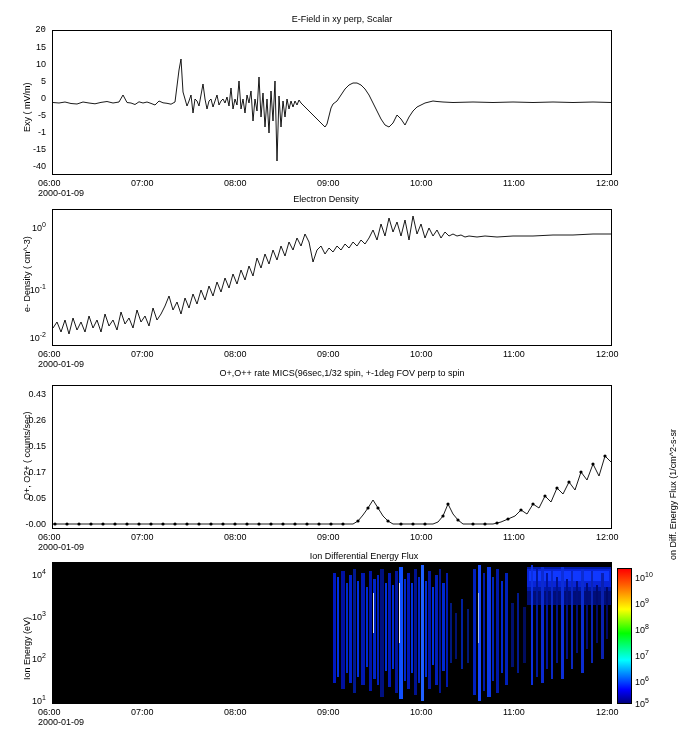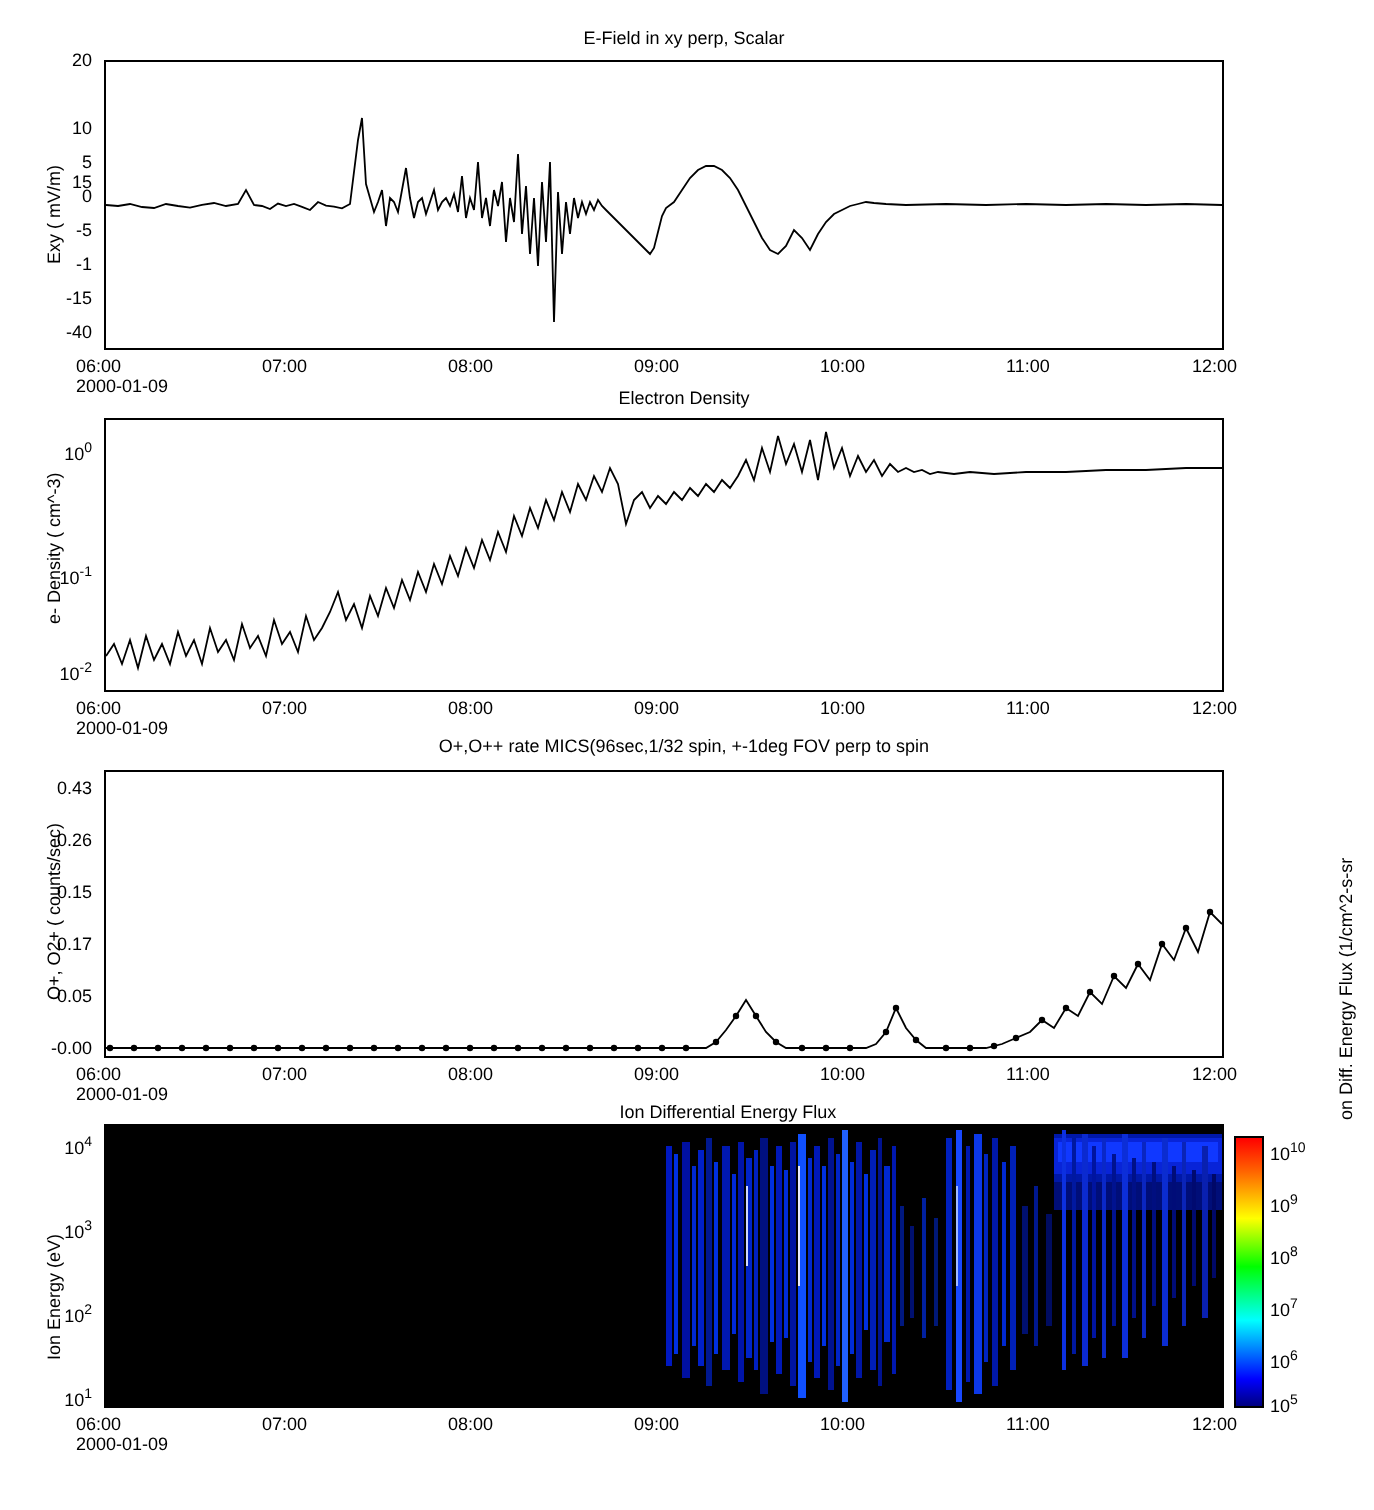--- a/index.html
+++ b/index.html
@@ -20,22 +20,22 @@
 </style>
 </head>
 <body>
 
 <div id="page">
 
   <div class="panel">
     <div class="title" style="left:222px;top:14px;width:240px;">E-Field in xy perp, Scalar</div>
     <div class="ylabel" style="left:22px;top:132px;">Exy ( mV/m)</div>
 
-    <div class="ytick" style="left:20px;top:25px;width:26px;">20</div>
-    <div class="ytick" style="left:20px;top:42px;width:26px;margin-top:44px;">15</div>
+    <div class="ytick" style="left:20px;top:25px;width:26px;font-family:Liberation Mono, monospace;">20</div>
+    <div class="ytick" style="left:20px;top:42px;width:26px;">15</div>
     <div class="ytick" style="left:20px;top:59px;width:26px;">10</div>
     <div class="ytick" style="left:20px;top:76px;width:26px;">5</div>
     <div class="ytick" style="left:20px;top:93px;width:26px;">0</div>
     <div class="ytick" style="left:20px;top:110px;width:26px;">-5</div>
     <div class="ytick" style="left:20px;top:127px;width:26px;">-1</div>
     <div class="ytick" style="left:20px;top:144px;width:26px;">-15</div>
     <div class="ytick" style="left:20px;top:161px;width:26px;">-40</div>
 
     <div class="plotbox" style="left:52px;top:30px;width:560px;height:145px;">
       <svg width="558" height="143" viewBox="0 0 558 143" preserveAspectRatio="none">
@@ -49,21 +49,21 @@
     <div class="xtick" style="left:131px;top:178px;">07:00</div>
     <div class="xtick" style="left:224px;top:178px;">08:00</div>
     <div class="xtick" style="left:317px;top:178px;">09:00</div>
     <div class="xtick" style="left:410px;top:178px;">10:00</div>
     <div class="xtick" style="left:503px;top:178px;">11:00</div>
     <div class="xtick" style="left:596px;top:178px;">12:00</div>
     <div class="datestamp" style="left:38px;top:188px;">2000-01-09</div>
   </div>
 
   <div class="panel">
-    <div class="title" style="left:272px;top:194px;width:140px;">Electron Density</div>
+    <div class="title" style="left:256px;top:194px;width:140px;">Electron Density</div>
     <div class="ylabel" style="left:22px;top:312px;">e- Density ( cm^-3)</div>
 
     <div class="ytick" style="left:16px;top:221px;width:30px;"><span>10</span><sup>0</sup></div>
     <div class="ytick" style="left:13px;top:283px;width:33px;"><span>10</span><sup>-1</sup></div>
     <div class="ytick" style="left:13px;top:331px;width:33px;"><span>10</span><sup>-2</sup></div>
 
     <div class="plotbox" style="left:52px;top:209px;width:560px;height:137px;">
       <svg width="558" height="135" viewBox="0 0 558 135" preserveAspectRatio="none">
         <g stroke="#000" stroke-width="0.9" fill="none">
           <path d="M0,118 L4,112 L8,122 L12,110 L16,124 L20,108 L24,120 L28,112 L32,122 L36,106 L40,118 L44,110 L48,122 L52,104 L56,116 L60,110 L64,120 L68,102 L72,114 L76,108 L80,118 L84,100 L88,112 L92,106 L96,116 L100,98 L104,110 L108,104 L112,96 L116,86 L120,100 L124,92 L128,104 L132,88 L136,98 L140,84 L144,94 L148,80 L152,90 L156,76 L160,86 L164,72 L168,82 L172,68 L176,78 L180,64 L184,74 L188,60 L192,70 L196,56 L200,66 L204,48 L208,58 L212,44 L216,54 L220,40 L224,50 L228,36 L232,46 L236,32 L240,40 L244,28 L248,36 L252,24 L256,32 L260,52 L264,40 L268,36 L272,44 L276,38 L280,42 L284,36 L288,40 L292,34 L296,38 L300,32 L304,36 L308,30 L312,34 L316,28 L320,20 L324,30 L328,14 L332,26 L336,8 L340,22 L344,12 L348,26 L352,10 L356,30 L360,6 L364,24 L368,14 L372,28 L376,18 L380,26 L384,20 L388,28 L392,22 L396,26 L400,24 L404,26 L408,25 L412,27 L416,26 L424,27 L432,26 L444,27 L460,26 L480,26 L500,25 L520,25 L540,24 L558,24"></path>

